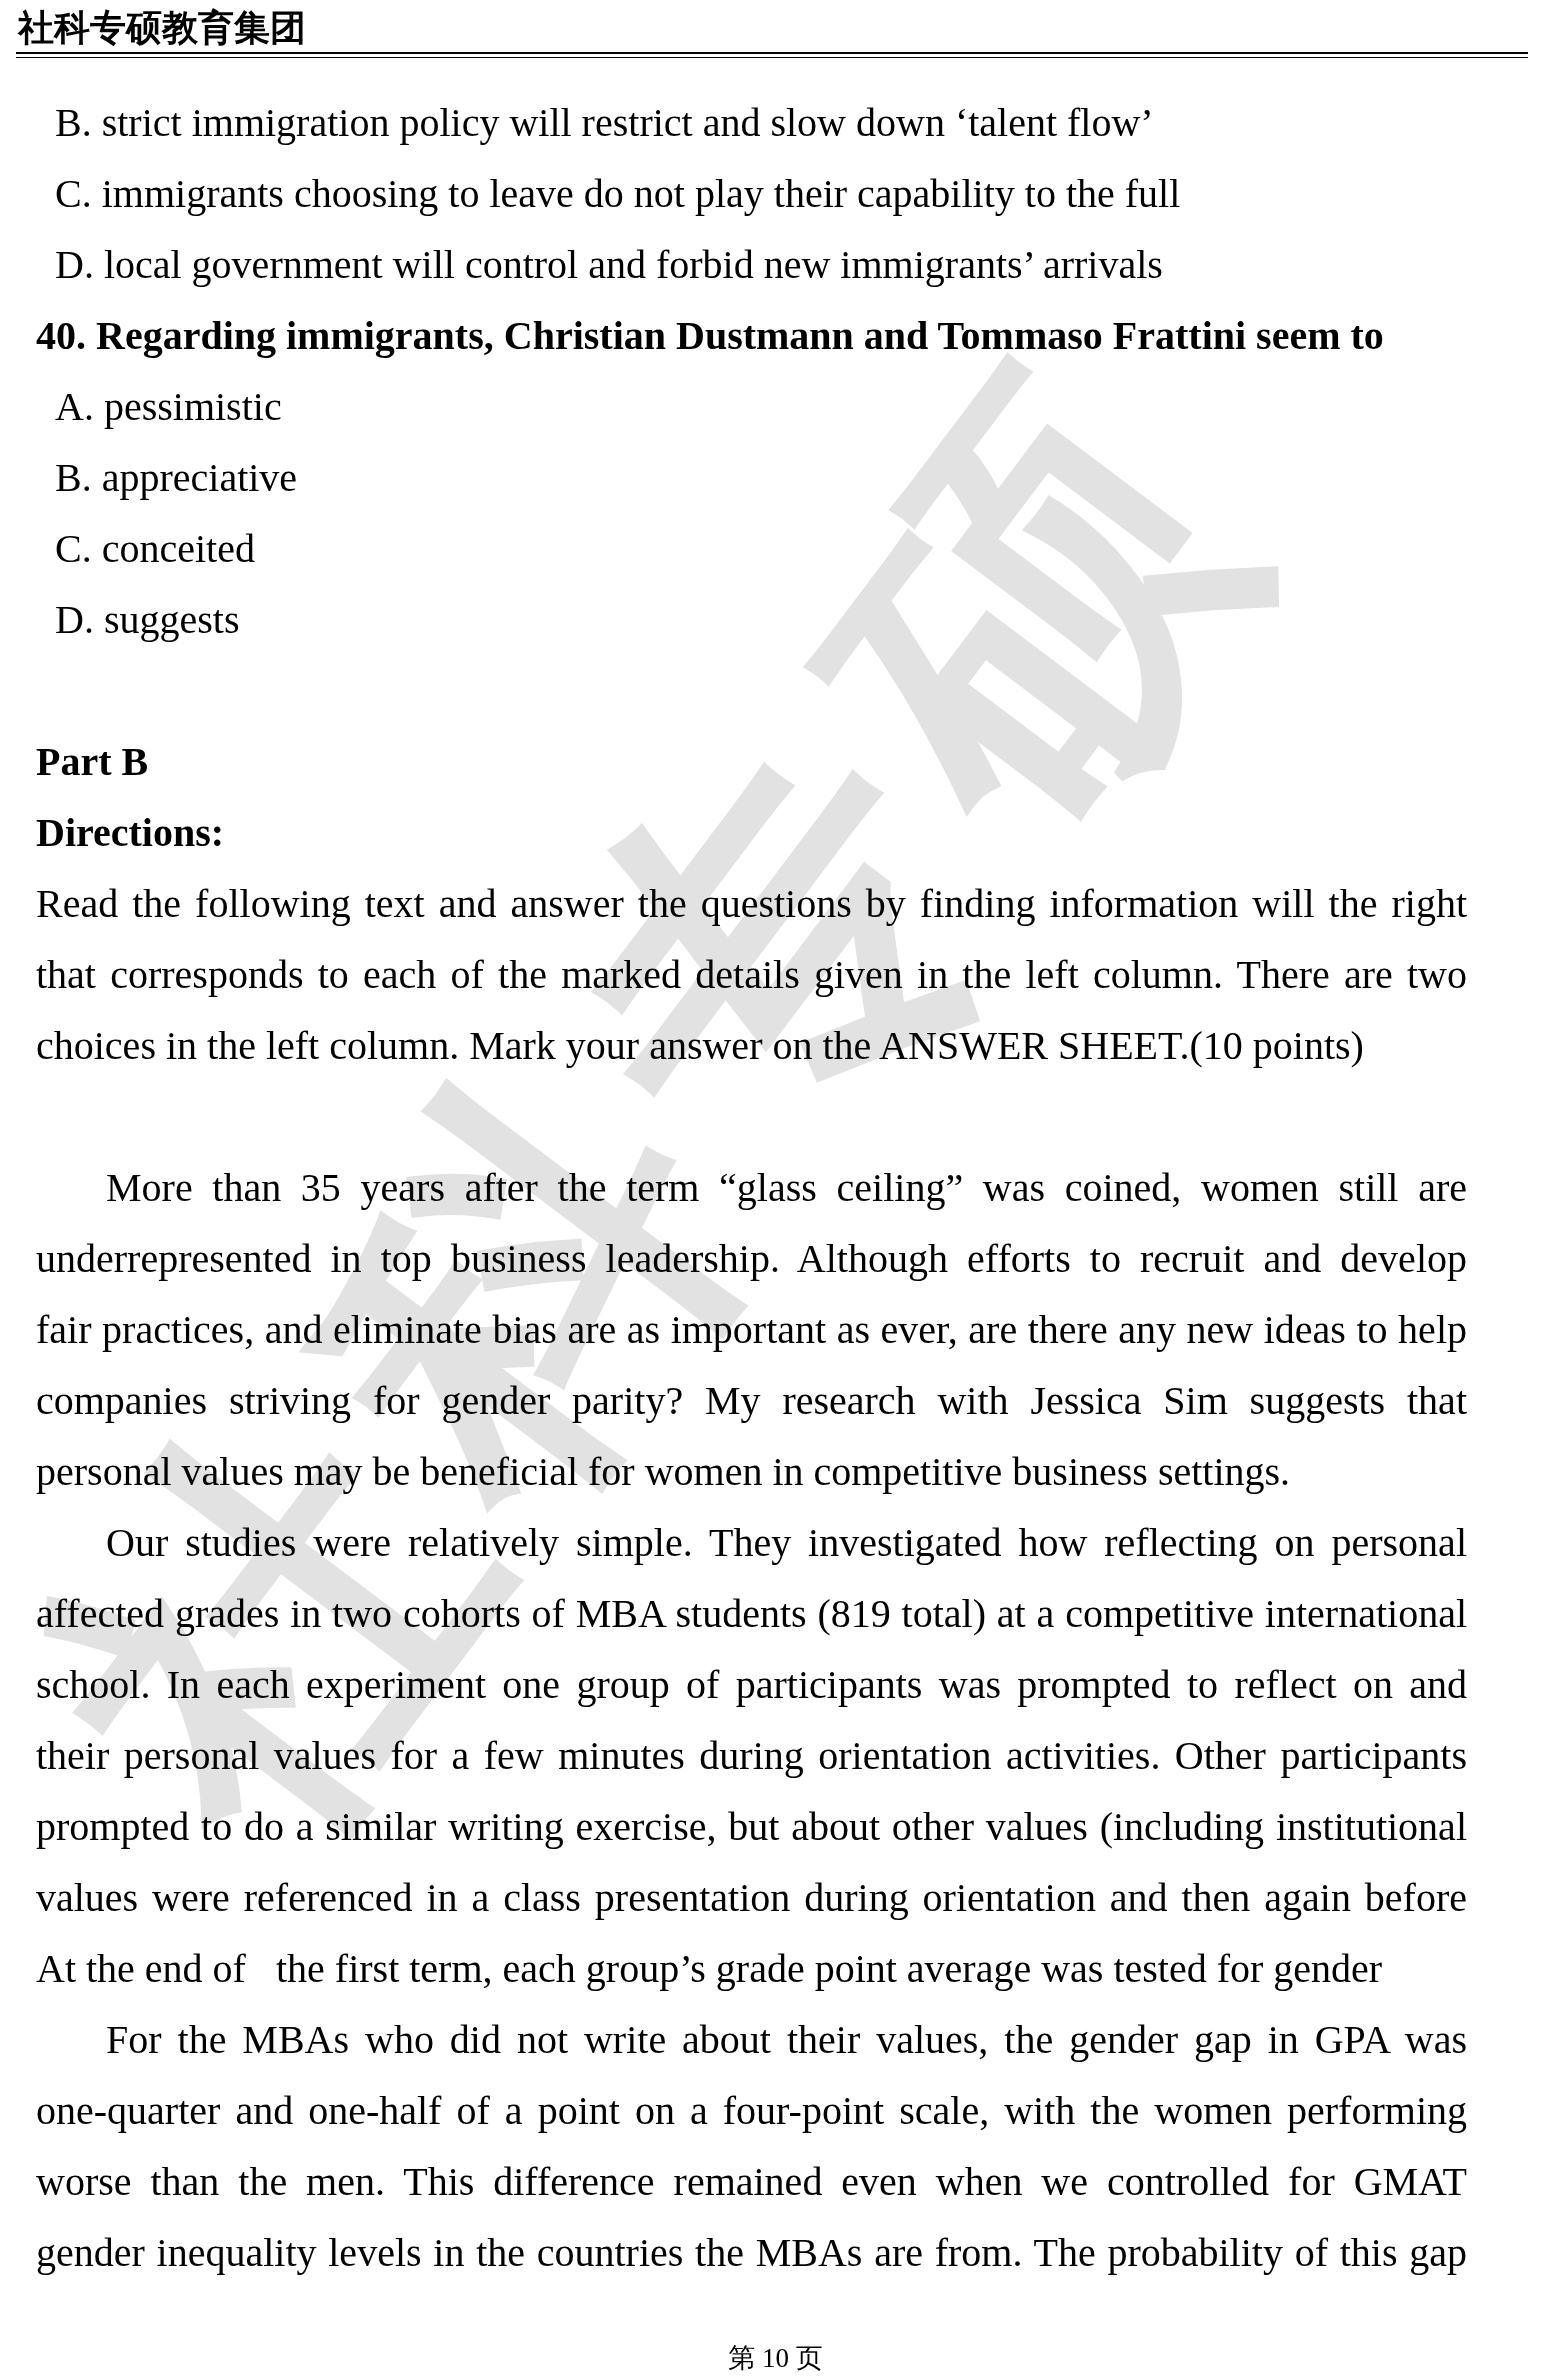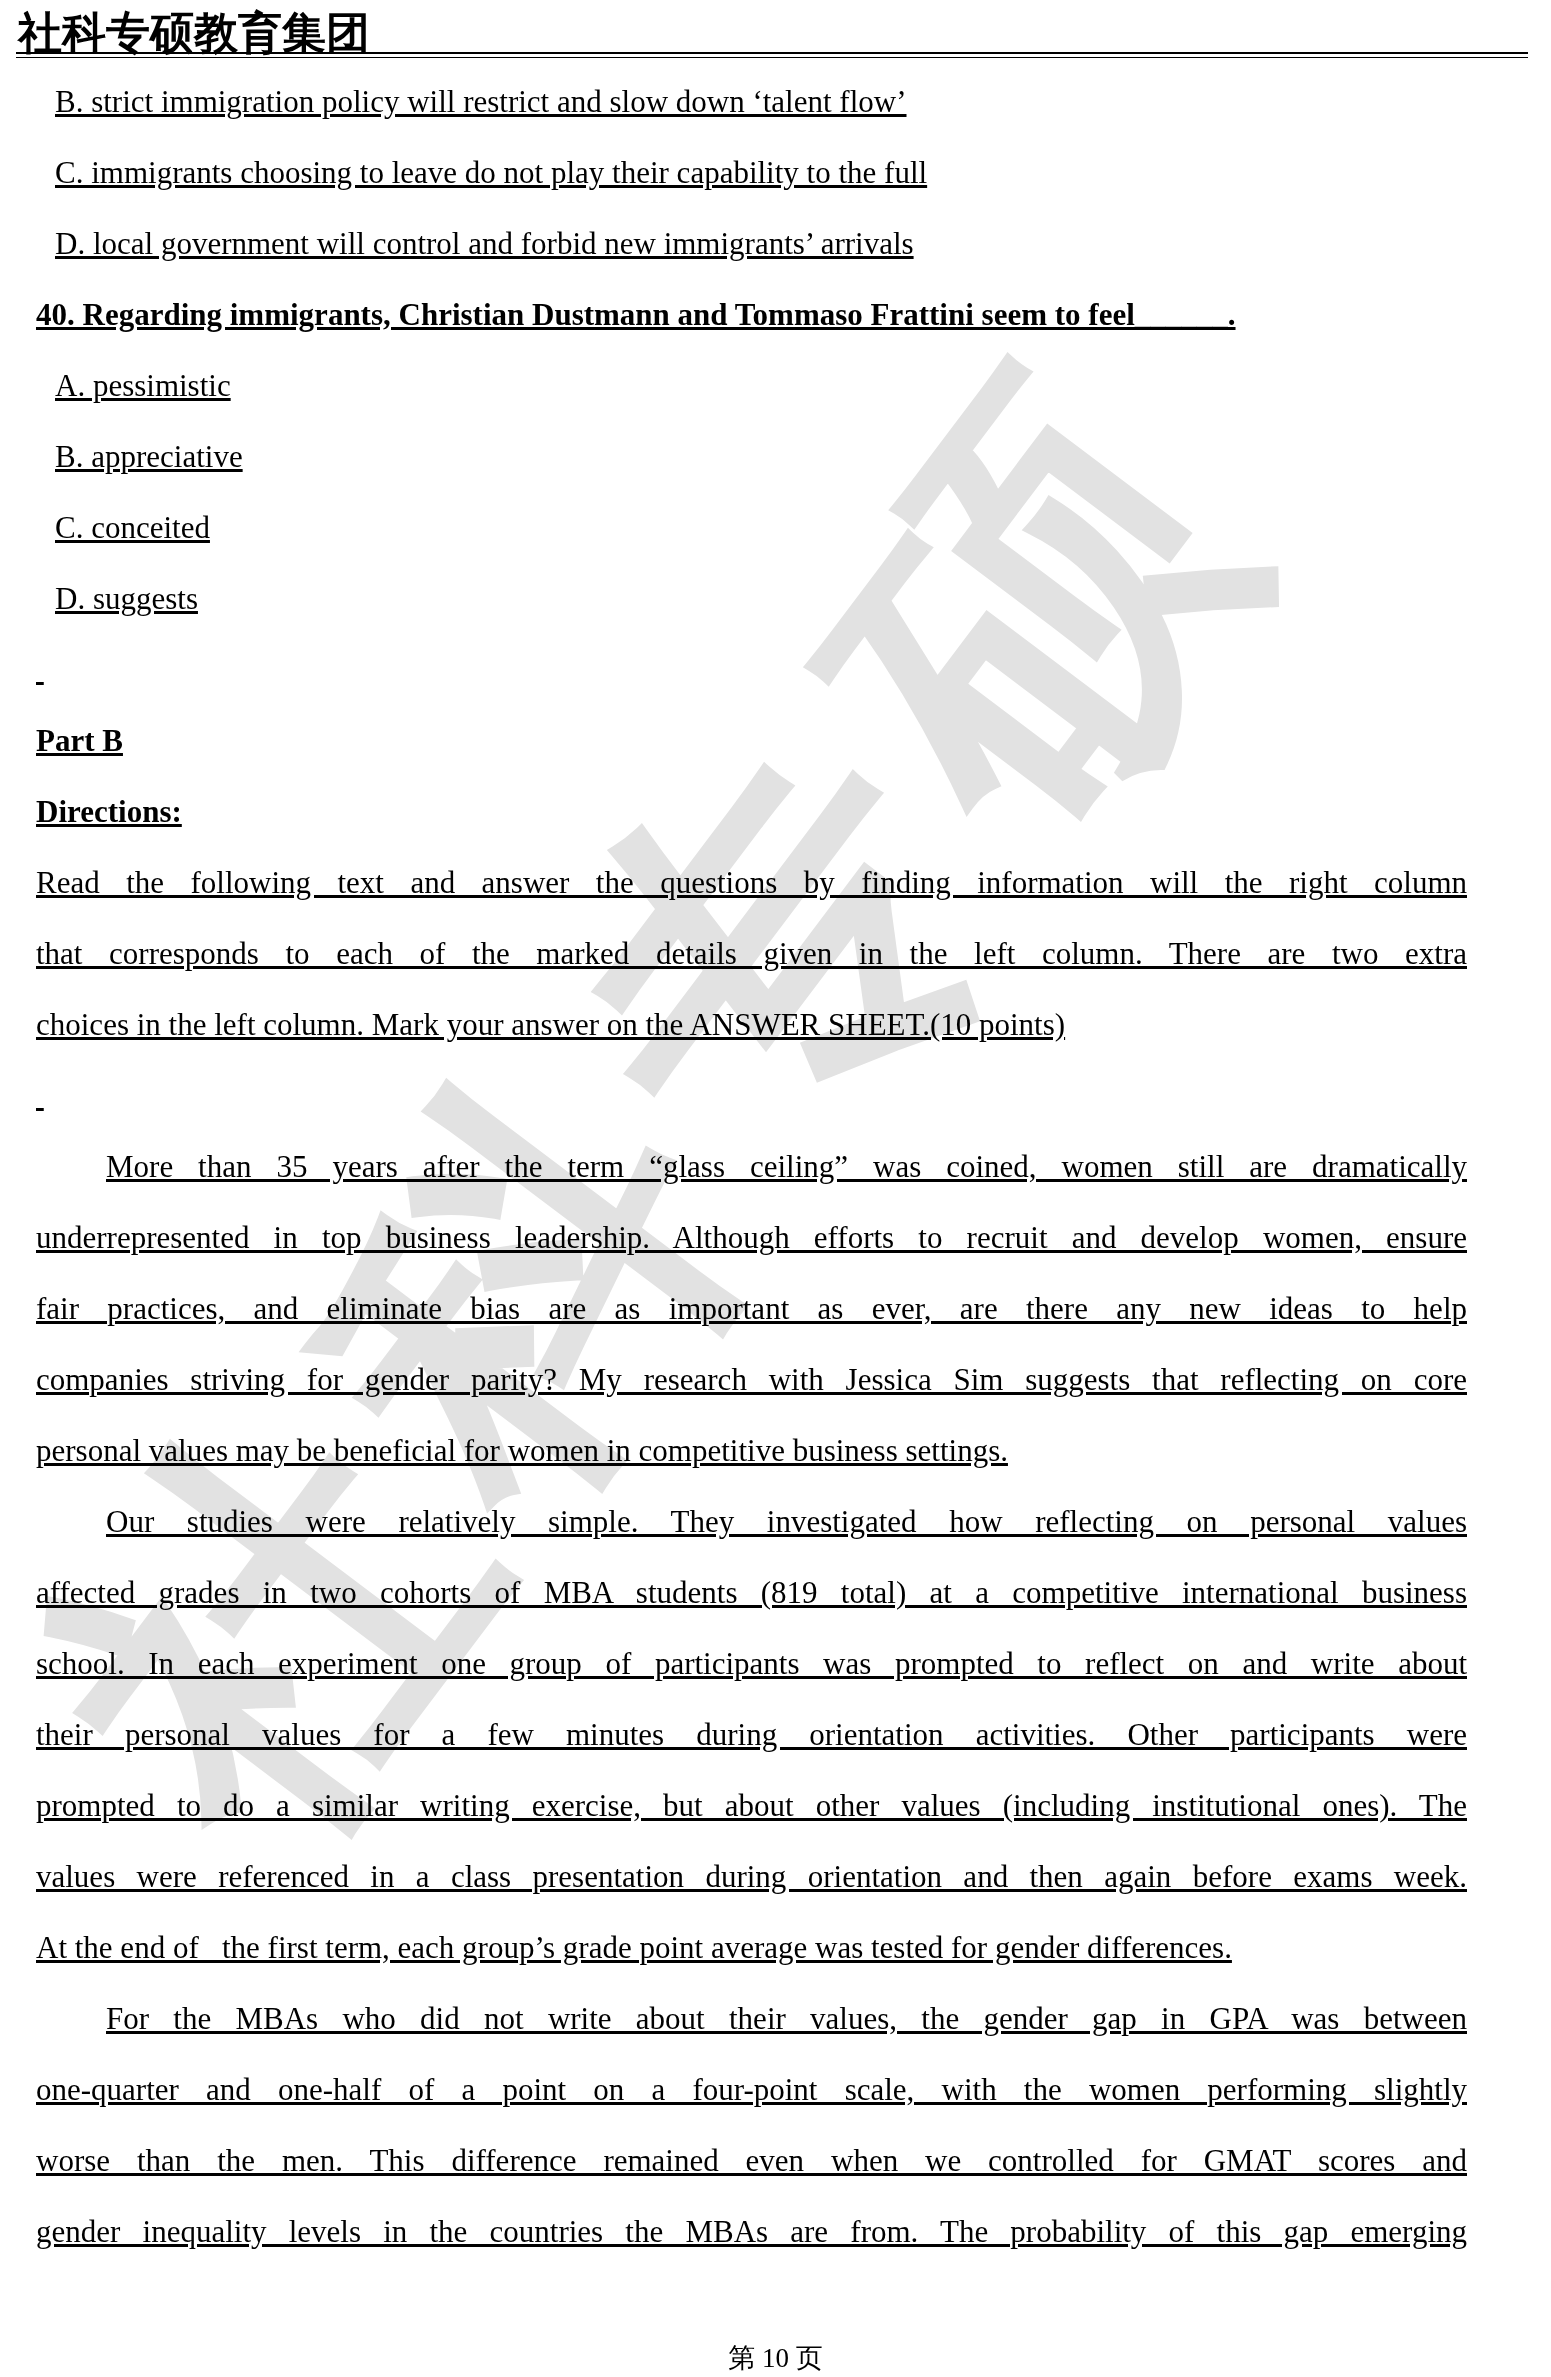--- a/index.html
+++ b/index.html
@@ -24,37 +24,36 @@
     white-space:nowrap;
     z-index:0;
     user-select:none;
   }
   
   .header{position:absolute;top:0;left:0;right:0;z-index:2;}
   .brand{
     position:absolute;left:18px;top:4.9px;
     font-family:"DejaVu Sans", sans-serif;
     font-weight:700;
-    font-size:44px;line-height:1.25;
+    font-size:36px;line-height:1.25;
     color:#000;white-space:nowrap;
   }
   .rule{
     position:absolute;top:52px;left:16.3px;right:23px;
     height:3.3px;
     border-top:2.4px solid #000;
     border-bottom:1.6px solid #000;
   }
   
   .content{
-    position:absolute;top:59px;left:36px;width:1431px;
+    position:absolute;top:80px;left:36px;width:1431px;
     padding-top:7.3px;
     z-index:1;
-    font-size:31px;
+    font-size:40px;
     line-height:71px;
-    text-decoration:underline;
   }
   .line{height:71px;overflow:hidden;}
   .line.just{text-align:justify;text-align-last:justify;}
   .line.opt{padding-left:19px;}
   .line.ind{text-indent:70px;}
   .line.bold{font-weight:700;}
   
   .footer{
     position:absolute;left:0;right:0;top:2327px;
     text-align:center;z-index:1;

